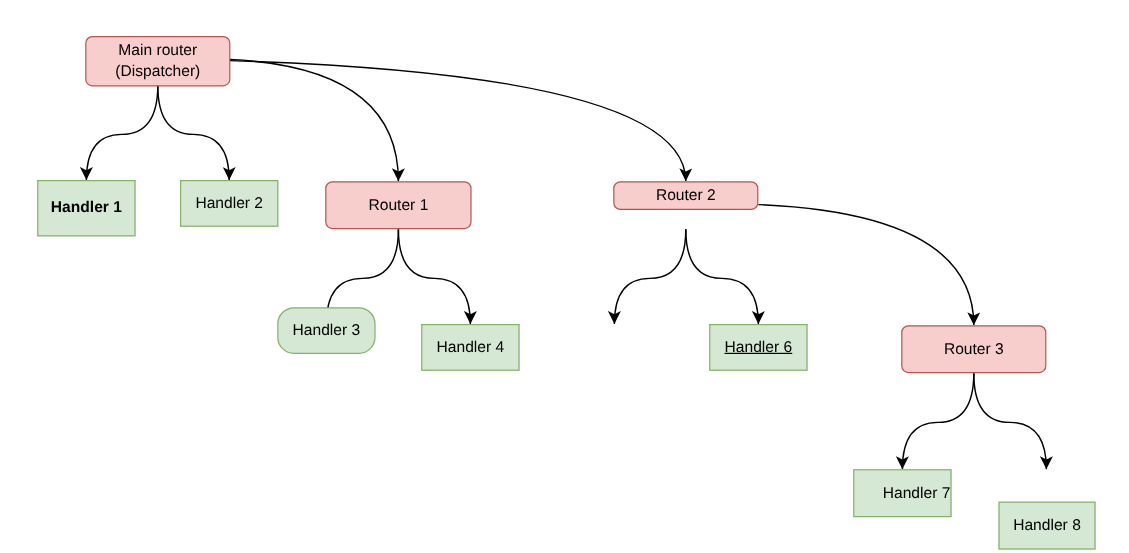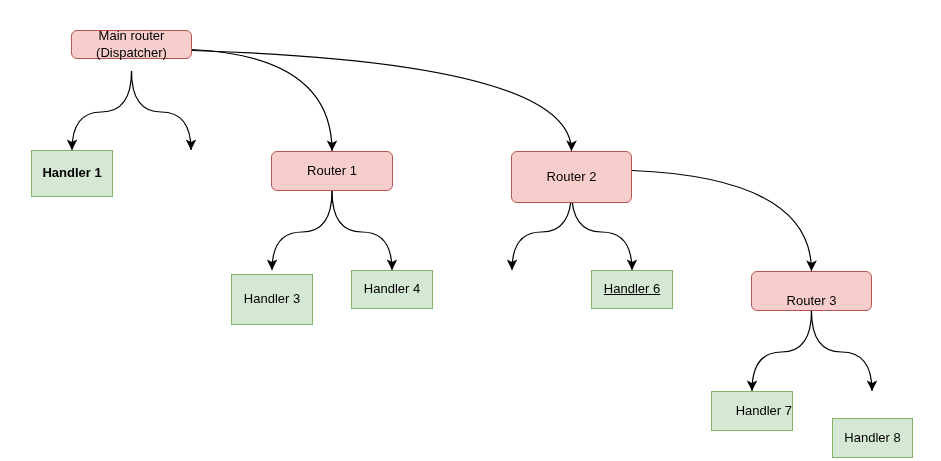--- a/index.html
+++ b/index.html
@@ -67,52 +67,55 @@
     <path class="edge" d="M 191.5,50.5 Q 571.5,62 571.5,151" marker-end="url(#arrow)"></path>
     <path class="edge" d="M 332,191 Q 332,232 302,232 Q 272,232 272,270" marker-end="url(#arrow)"></path>
     <path class="edge" d="M 332,191 Q 332,232 362,232 Q 392,232 392,270" marker-end="url(#arrow)"></path>
     <path class="edge" d="M 571.5,191 Q 571.5,232 541.5,232 Q 512,232 512,270" marker-end="url(#arrow)"></path>
     <path class="edge" d="M 571.5,191 Q 571.5,232 601.5,232 Q 632,232 632,270" marker-end="url(#arrow)"></path>
     <path class="edge" d="M 632,170.5 Q 811.5,178 811.5,271" marker-end="url(#arrow)"></path>
     <path class="edge" d="M 811.5,311 Q 811.5,352 781.5,352 Q 752,352 752,391" marker-end="url(#arrow)"></path>
     <path class="edge" d="M 811.5,311 Q 811.5,352 841.5,352 Q 872,352 872,391" marker-end="url(#arrow)"></path>
   </svg>
 
-  <div class="node router" style="left:71px; top:30px; width:121px; height:29px;">
+  <div class="node router" style="left:71px; top:30px; width:121px; height:42px;">
     <span>Main router
 (Dispatcher)</span>
   </div>
 
   <div class="node handler" style="left:31px; top:150px; width:82px; height:47px;font-weight:bold;">
     <span>Handler 1</span>
   </div>
 
+  <div class="node handler" style="left:150px; top:150px; width:82px; height:39px;">
+    <span>Handler 2</span>
+  </div>
 
   <div class="node router" style="left:271px; top:151px; width:122px; height:40px;text-align:center;">
     <span>Router 1</span>
   </div>
 
-  <div class="node router" style="left:511px; top:151px; width:121px; height:52px;">
+  <div class="node router" style="left:511px; top:151px; width:121px; height:24px;">
     <span>Router 2</span>
   </div>
 
-  <div class="node handler" style="left:231px; top:274px; width:82px; height:51px;">
+  <div class="node handler" style="left:231px; top:256px; width:82px; height:39px;border-radius:14px;">
     <span>Handler 3</span>
   </div>
 
   <div class="node handler" style="left:351px; top:270px; width:82px; height:39px;">
     <span>Handler 4</span>
   </div>
 
 
   <div class="node handler" style="left:591px; top:270px; width:82px; height:39px;text-decoration:underline;">
     <span>Handler 6</span>
   </div>
 
-  <div class="node router" style="left:751px; top:271px; width:121px; height:40px;align-items:flex-end;">
+  <div class="node router" style="left:751px; top:271px; width:121px; height:40px;">
     <span>Router 3</span>
   </div>
 
   <div class="node handler" style="left:711px; top:391px; width:82px; height:40px;justify-content:flex-end;">
     <span>Handler 7</span>
   </div>
 
   <div class="node handler" style="left:832px; top:391px; width:81px; height:40px;margin-top:27px;">
     <span>Handler 8</span>
   </div>

